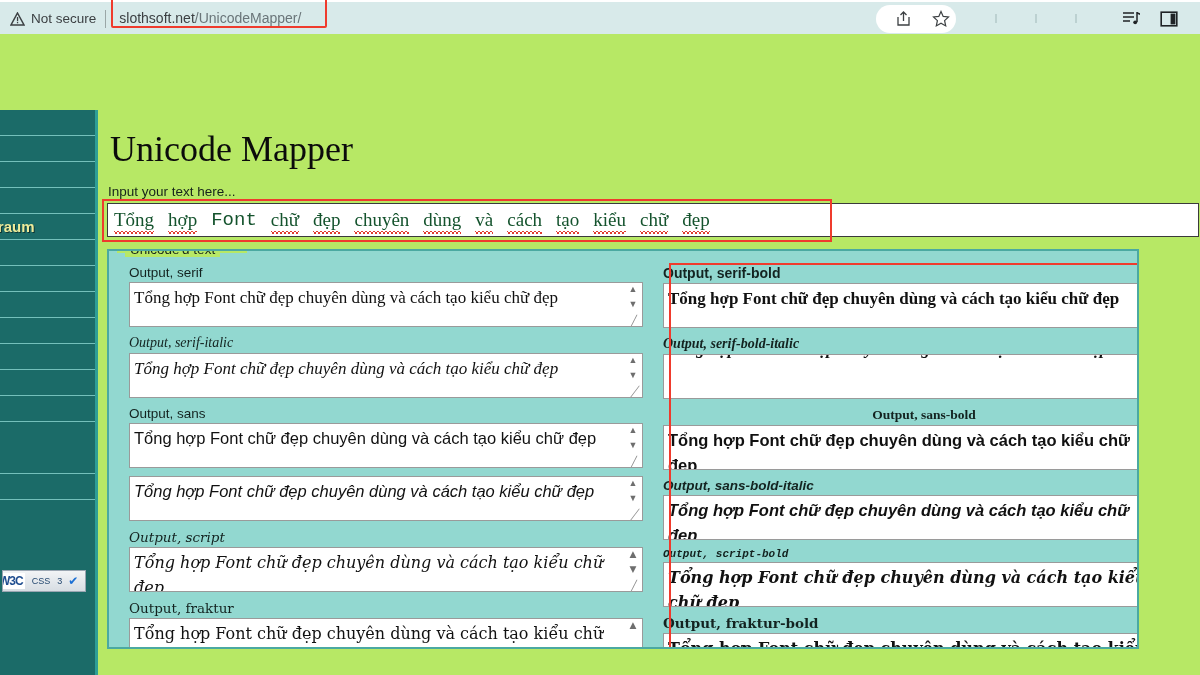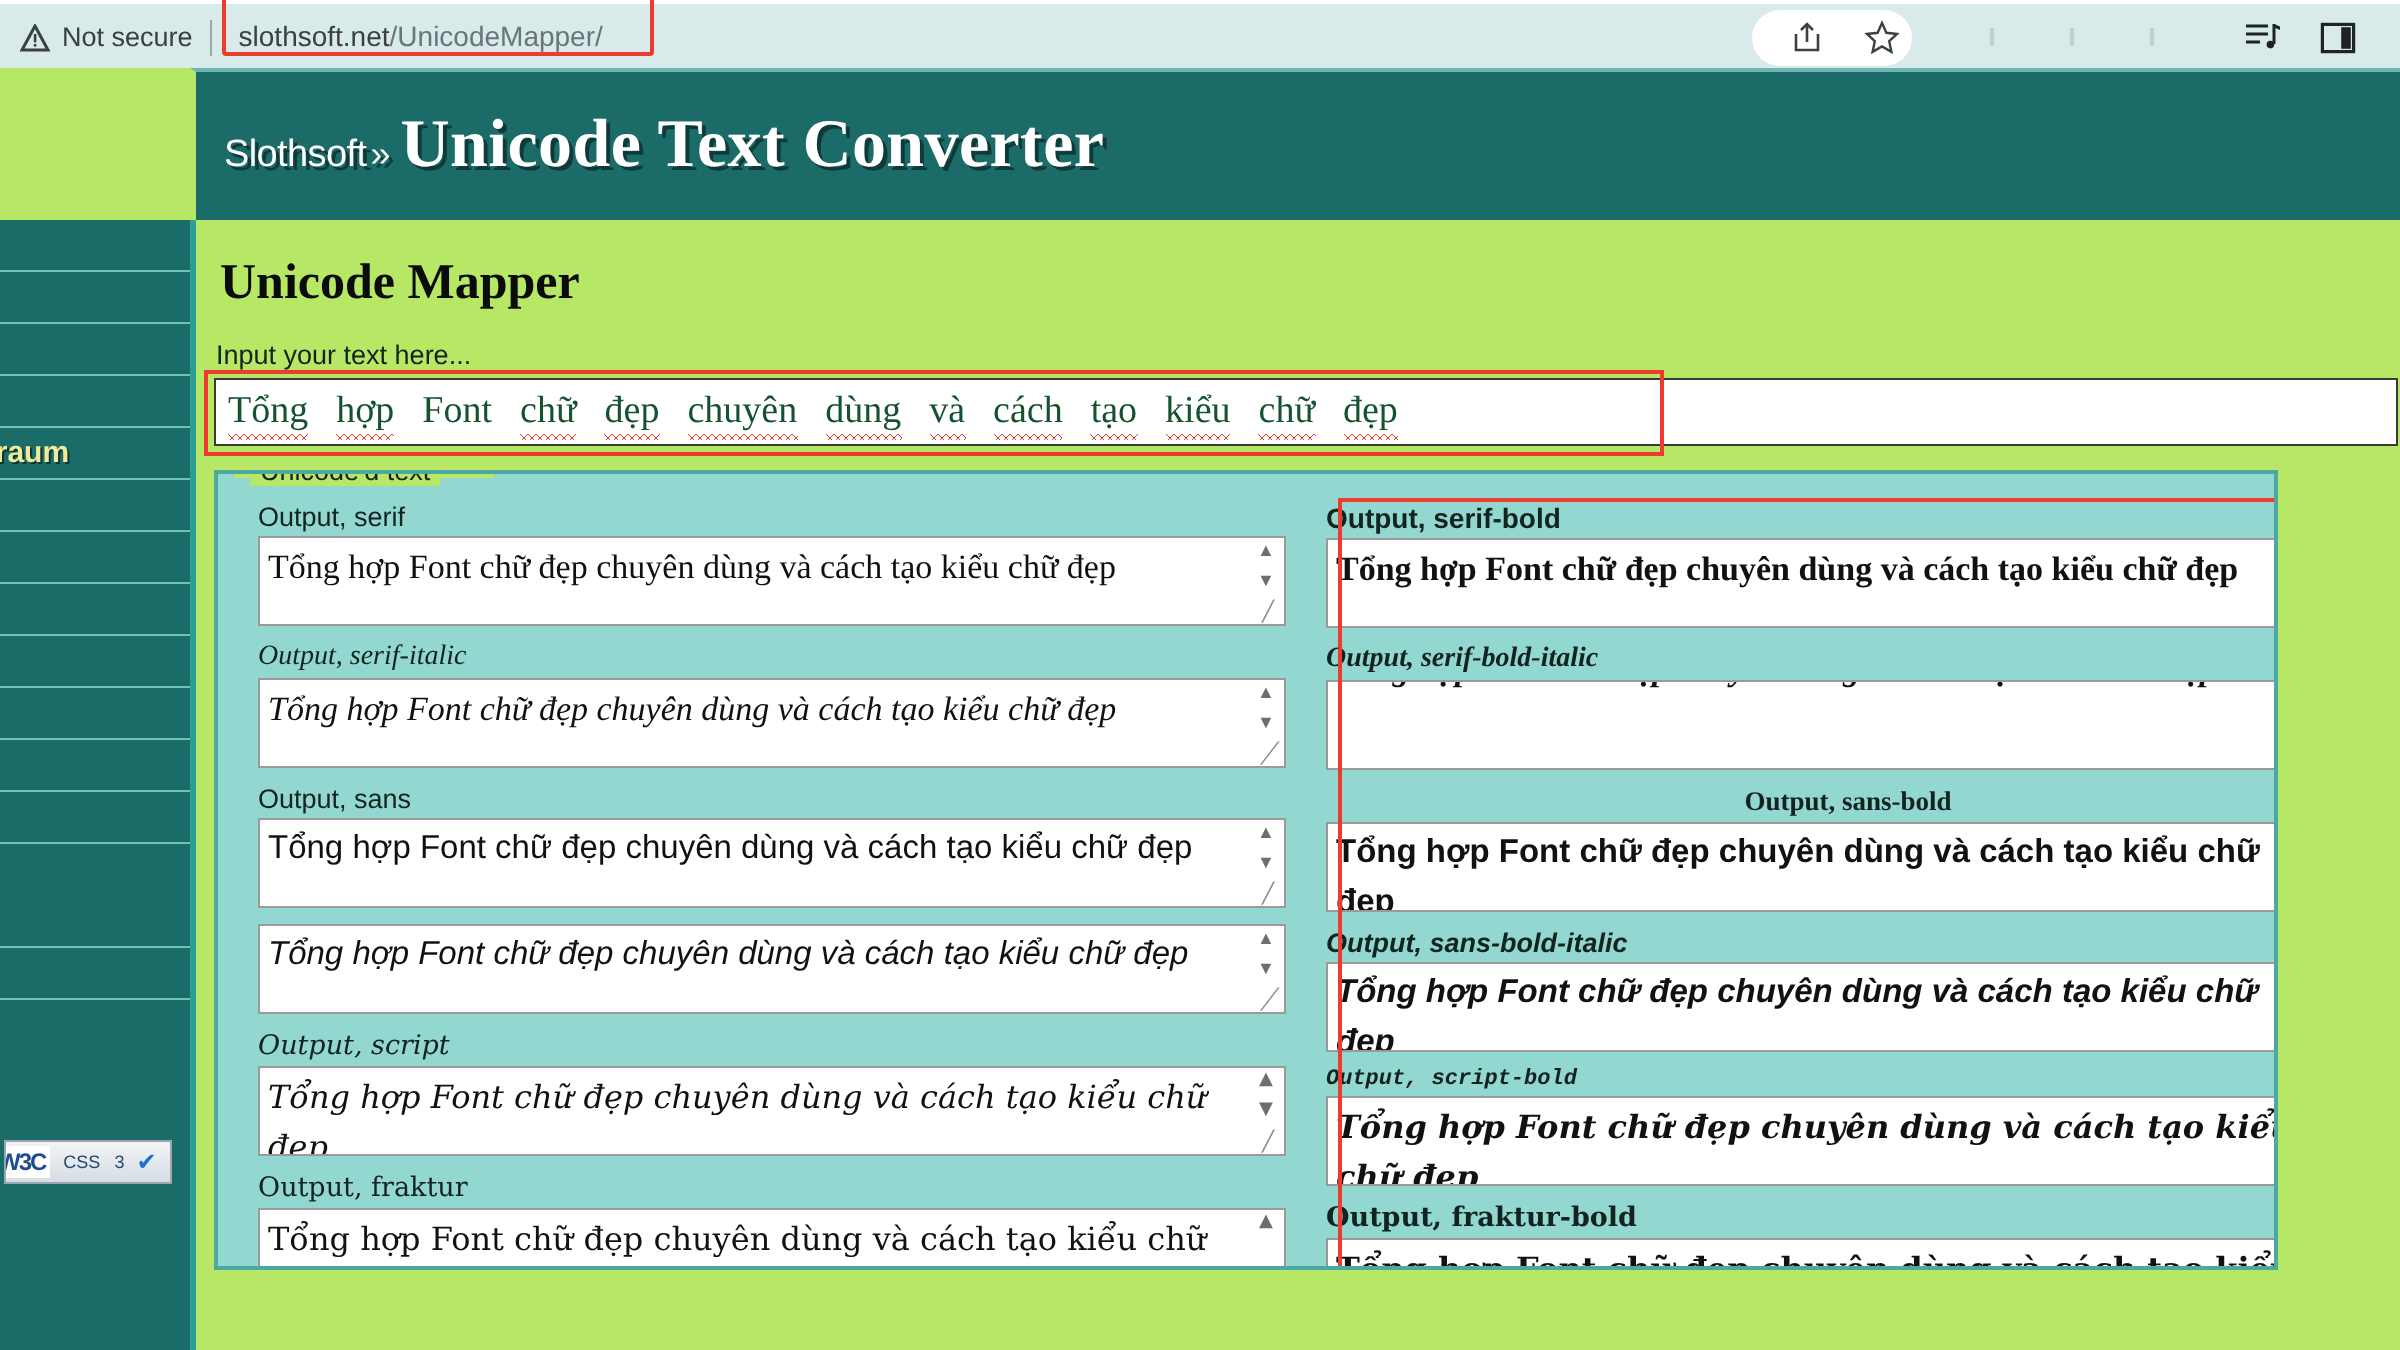--- a/index.html
+++ b/index.html
@@ -147,41 +147,41 @@
   
   #main {
     position: absolute; left: 95px; top: 76px;
     width: 1105px; height: 565px;
     background: #b7e865;
     border-left: 3px solid #2e9e96;
     overflow: hidden;
   }
   #app-heading {
     font-family: "Liberation Serif", serif;
-    font-size: 25px; font-weight: bold; color: #0b0b0b;
+    font-size: 36px; font-weight: normal; color: #0b0b0b;
     margin: 18px 0 0 12px;
   }
   #input-label {
     font-size: 13.5px; color: #15231a; margin: 14px 0 4px 10px;
     font-family: "Liberation Sans", sans-serif;
   }
   #input-row { position: relative; margin-left: 9px; }
   #main-input {
     width: 1092px; height: 34px;
     background: #ffffff; border: 1px solid #3a3a3a;
     font-family: "Liberation Serif", serif;
     font-size: 19px; color: #14532d;
     padding: 2px 6px;
     display: flex; align-items: center;
     white-space: nowrap; overflow: hidden;
   }
   #main-input .w {
     position: relative; margin-right: 14px; display: inline-block;
   }
-  #main-input .w.sp { text-decoration: none; }
+  #main-input .w.sp { text-decoration: none; font-family: Liberation Mono, monospace; }
   #main-input .w.mis::after {
     content: ""; position: absolute; left: 0; right: 0; bottom: -3px; height: 3px;
     background-image:
       linear-gradient(45deg, transparent 45%, #e03a2e 45%, #e03a2e 55%, transparent 55%),
       linear-gradient(-45deg, transparent 45%, #e03a2e 45%, #e03a2e 55%, transparent 55%);
     background-size: 4px 4px;
   }
   #input-highlight {
     position: absolute; left: -5px; top: -4px;
     width: 730px; height: 43px;
@@ -327,25 +327,20 @@
         <rect x="10.6" y="3.6" width="4.8" height="10.8" fill="#1f2326"></rect>
       </svg>
     </span>
   </div>
 </div>
 
 <div id="page">
 
   <div id="corner-block"></div>
 
-  <div id="site-header">
-    <div id="site-title">
-      <span class="brand">Slothsoft</span><span class="chev">»</span><span class="main">Unicode Text Converter</span>
-    </div>
-  </div>
 
   <div id="sidebar">
     <div class="nav-spacer"></div>
     <div class="nav-item">
       
     </div>
     <div class="nav-spacer"></div>
     <div class="nav-spacer"></div>
     <div class="nav-item">
       <span class="nav-label">Farbgeschichtstraum</span>

